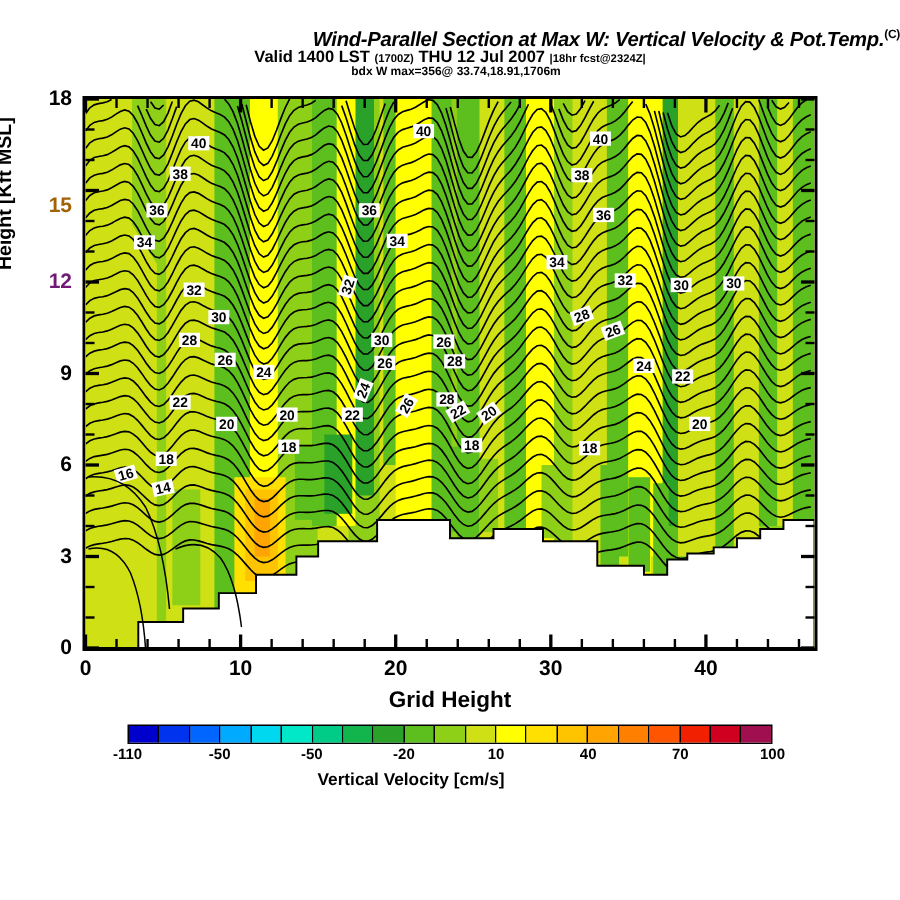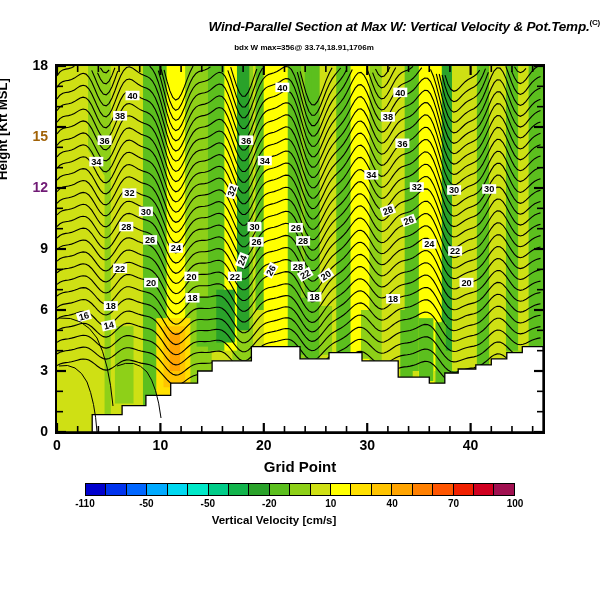--- a/index.html
+++ b/index.html
@@ -70,20 +70,26 @@
 </style>
 </head>
 <body>
 
 <div id="root">
 
   <div class="title-main">
     <span>Wind-Parallel Section at Max W: Vertical Velocity &amp; Pot.Temp.</span><span class="sup">(C)</span>
   </div>
 
+  <div class="title-sub">
+    <span>Valid 1400 LST</span>
+    <span class="small">(1700Z)</span>
+    <span>THU 12 Jul 2007</span>
+    <span class="small">|18hr fcst@2324Z|</span>
+  </div>
 
   <div class="title-sub2">bdx W max=356@ 33.74,18.91,1706m</div>
 
   <div id="plot">
     <div id="plotinner">
       <svg id="field" viewBox="0 0 486 366" preserveAspectRatio="none">
           <rect x="-0.4" y="0" width="5.970212765957447" height="366" fill="#cfe014"></rect>
           <rect x="4.770212765957447" y="0" width="5.970212765957447" height="366" fill="#cfe014"></rect>
           <rect x="9.940425531914894" y="0" width="5.970212765957447" height="366" fill="#cfe014"></rect>
           <rect x="15.11063829787234" y="0" width="5.970212765957447" height="366" fill="#cfe014"></rect>
@@ -517,21 +523,21 @@
       <line x1="543" y1="127" x2="534" y2="127" stroke="#000" stroke-width="2.2"></line>
       <line x1="57" y1="106.66666666666669" x2="63" y2="106.66666666666669" stroke="#000" stroke-width="1.6"></line>
       <line x1="543" y1="106.66666666666669" x2="537" y2="106.66666666666669" stroke="#000" stroke-width="1.6"></line>
       <line x1="57" y1="86.33333333333331" x2="63" y2="86.33333333333331" stroke="#000" stroke-width="1.6"></line>
       <line x1="543" y1="86.33333333333331" x2="537" y2="86.33333333333331" stroke="#000" stroke-width="1.6"></line>
       <line x1="57" y1="66" x2="66" y2="66" stroke="#000" stroke-width="2.2"></line>
       <line x1="543" y1="66" x2="534" y2="66" stroke="#000" stroke-width="2.2"></line>
     </svg>
 
   <div class="ylabel">Height [Kft MSL]</div>
-  <div class="xlabel">Grid Point</div>
+  <div class="xlabel">Grid Height</div>
 
   <div id="cbar">
       <div class="seg" style="background: rgb(0, 0, 205);"></div>
       <div class="seg" style="background: rgb(0, 51, 238);"></div>
       <div class="seg" style="background: rgb(0, 102, 255);"></div>
       <div class="seg" style="background: rgb(0, 170, 255);"></div>
       <div class="seg" style="background: rgb(0, 216, 240);"></div>
       <div class="seg" style="background: rgb(0, 232, 200);"></div>
       <div class="seg" style="background: rgb(0, 204, 136);"></div>
       <div class="seg" style="background: rgb(18, 180, 76);"></div>

